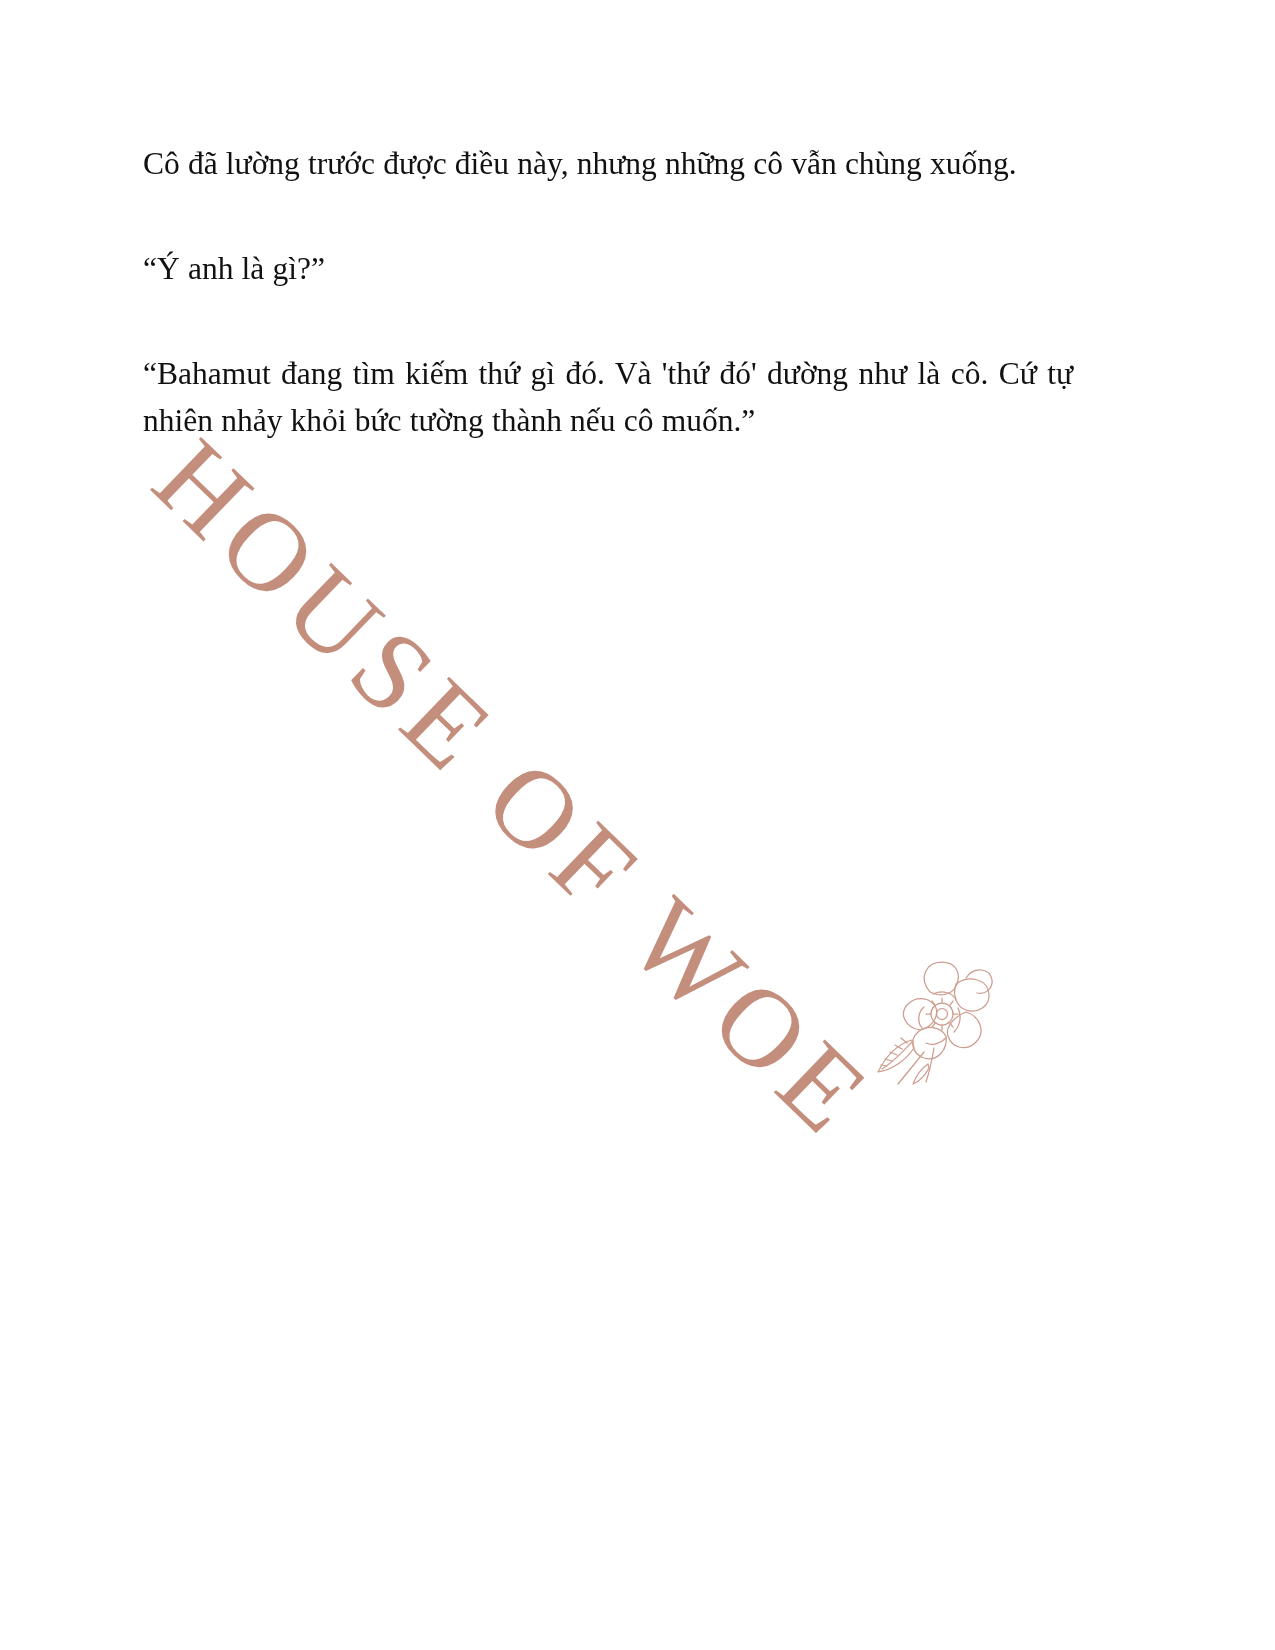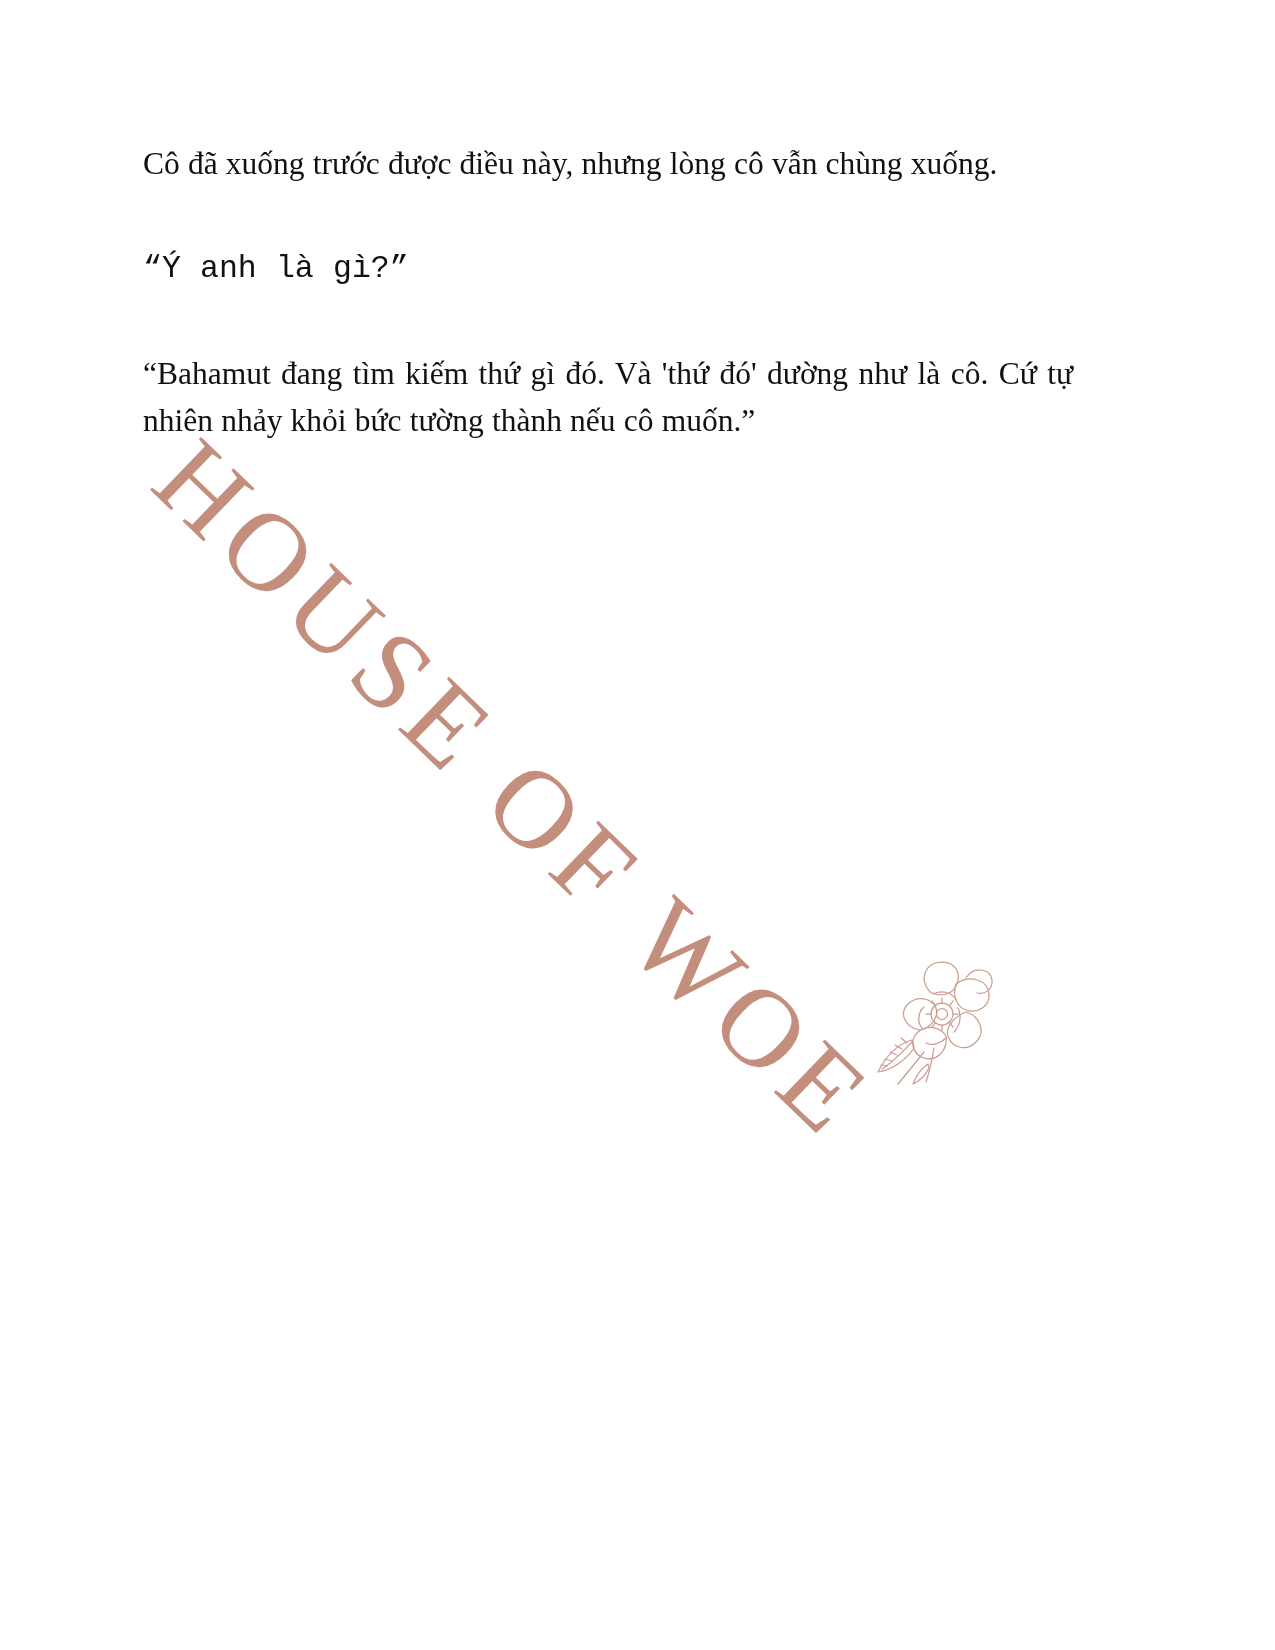--- a/index.html
+++ b/index.html
@@ -69,21 +69,20 @@
     text-justify: inter-word;
     -webkit-hyphens: none;
     hyphens: none;
     word-spacing: 0.01em;
   }
   p.para:last-child {
     margin-bottom: 0;
   }
   p.para.nojustify {
     text-align: left;
-    font-family: Liberation Mono, monospace;
   }
 </style>
 </head>
 <body>
 
 <div class="page">
 
   <div class="watermark-layer">
     <div class="wm-text">HOUSE OF WOE</div>
 
@@ -114,18 +113,18 @@
         <path d="M74 92 C60 96 48 108 40 124 C54 122 68 112 76 100 Z"></path>
         <path d="M74 94 C66 102 58 112 44 121"></path>
         <path d="M69 95 L63 90 M64 101 L57 97 M59 107 L52 104 M54 113 L47 111 M49 118 L43 117"></path>
 
         <path d="M90 116 C84 120 78 128 75 136 C82 133 88 126 91 120 Z"></path>
       </g>
     </svg>
   </div>
 
   <div class="content">
-    <p class="para">Cô đã xuống trước được điều này, nhưng lòng cô vẫn chùng xuống.</p>
+    <p class="para">Cô đã lường trước được điều này, nhưng những cô vẫn chùng xuống.</p>
     <p class="para nojustify">“Ý anh là gì?”</p>
     <p class="para">“Bahamut đang tìm kiếm thứ gì đó. Và 'thứ đó' dường như là cô. Cứ tự nhiên nhảy khỏi bức tường thành nếu cô muốn.”</p>
   </div>
 
 </div>
 
 </body></html>

